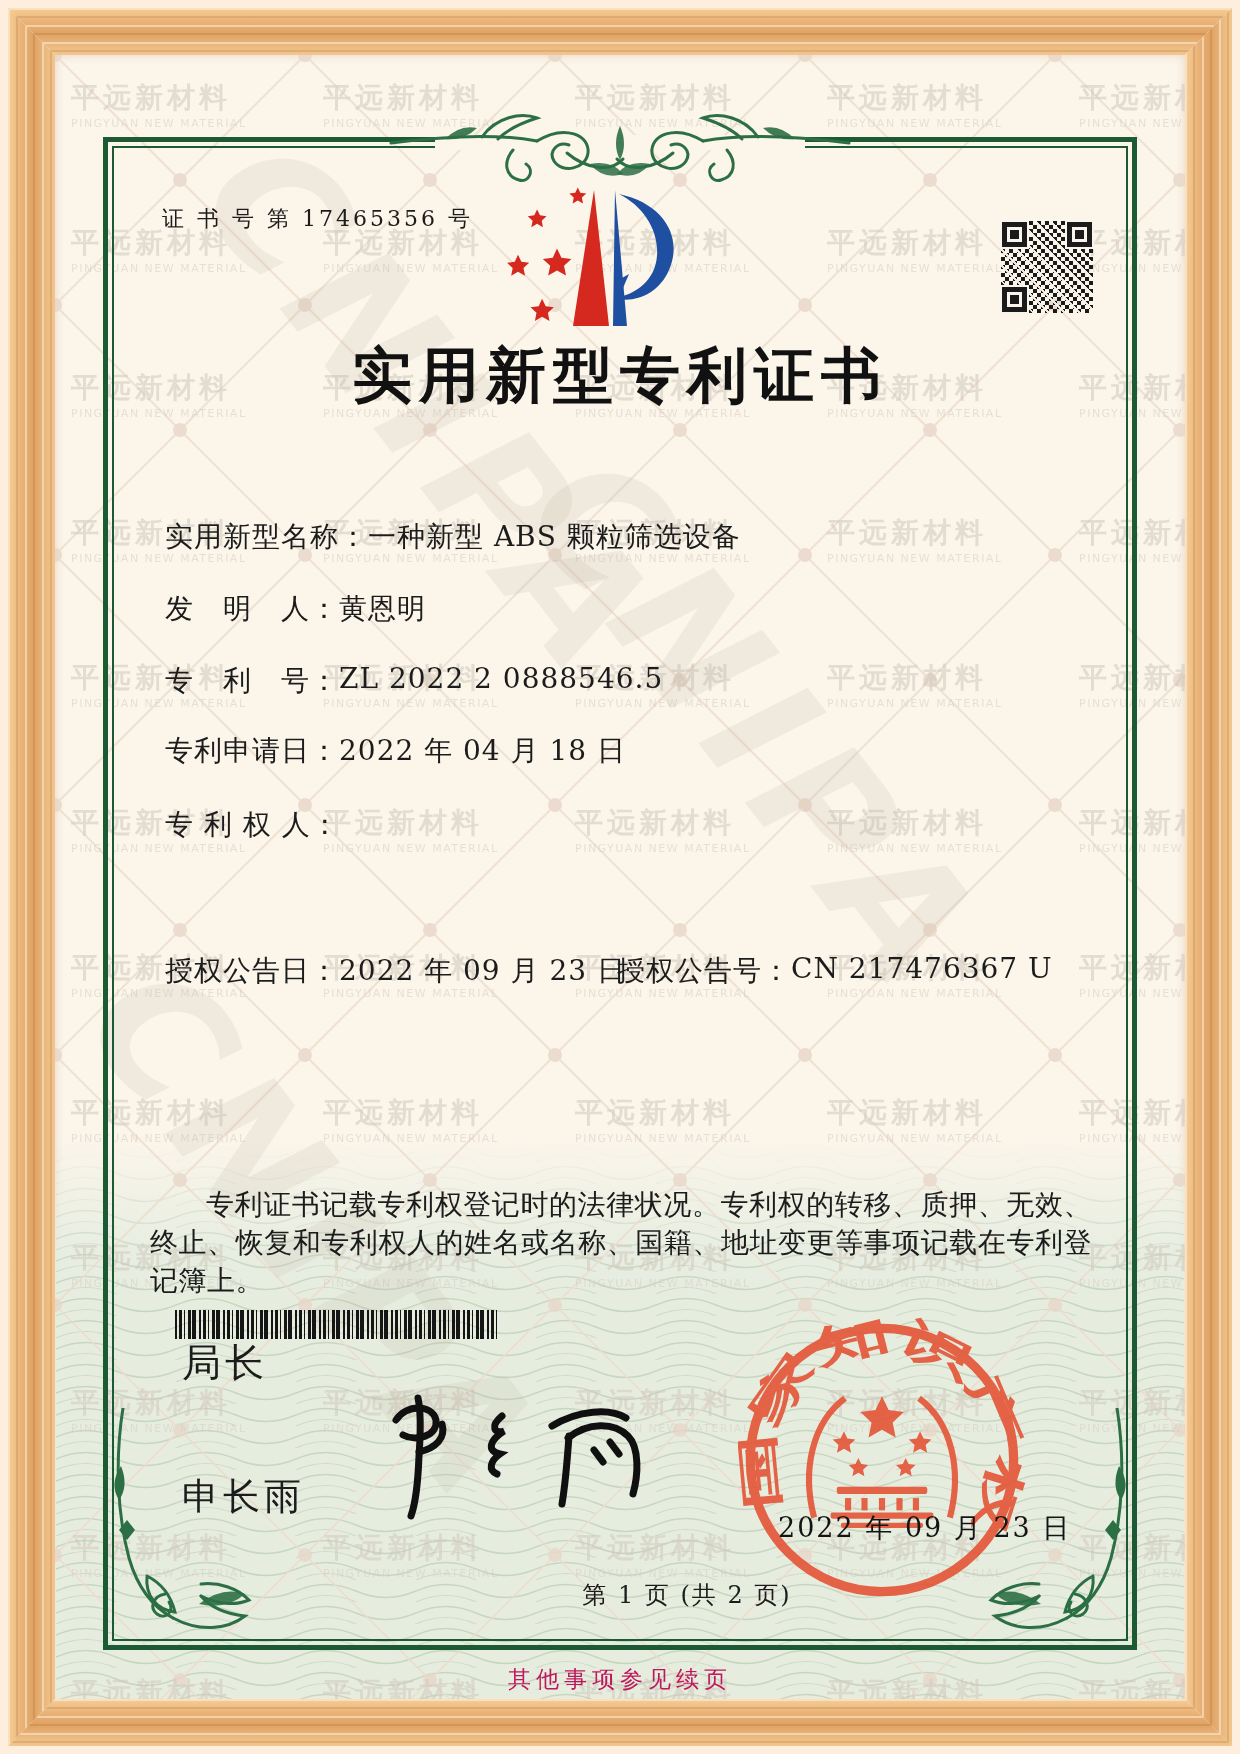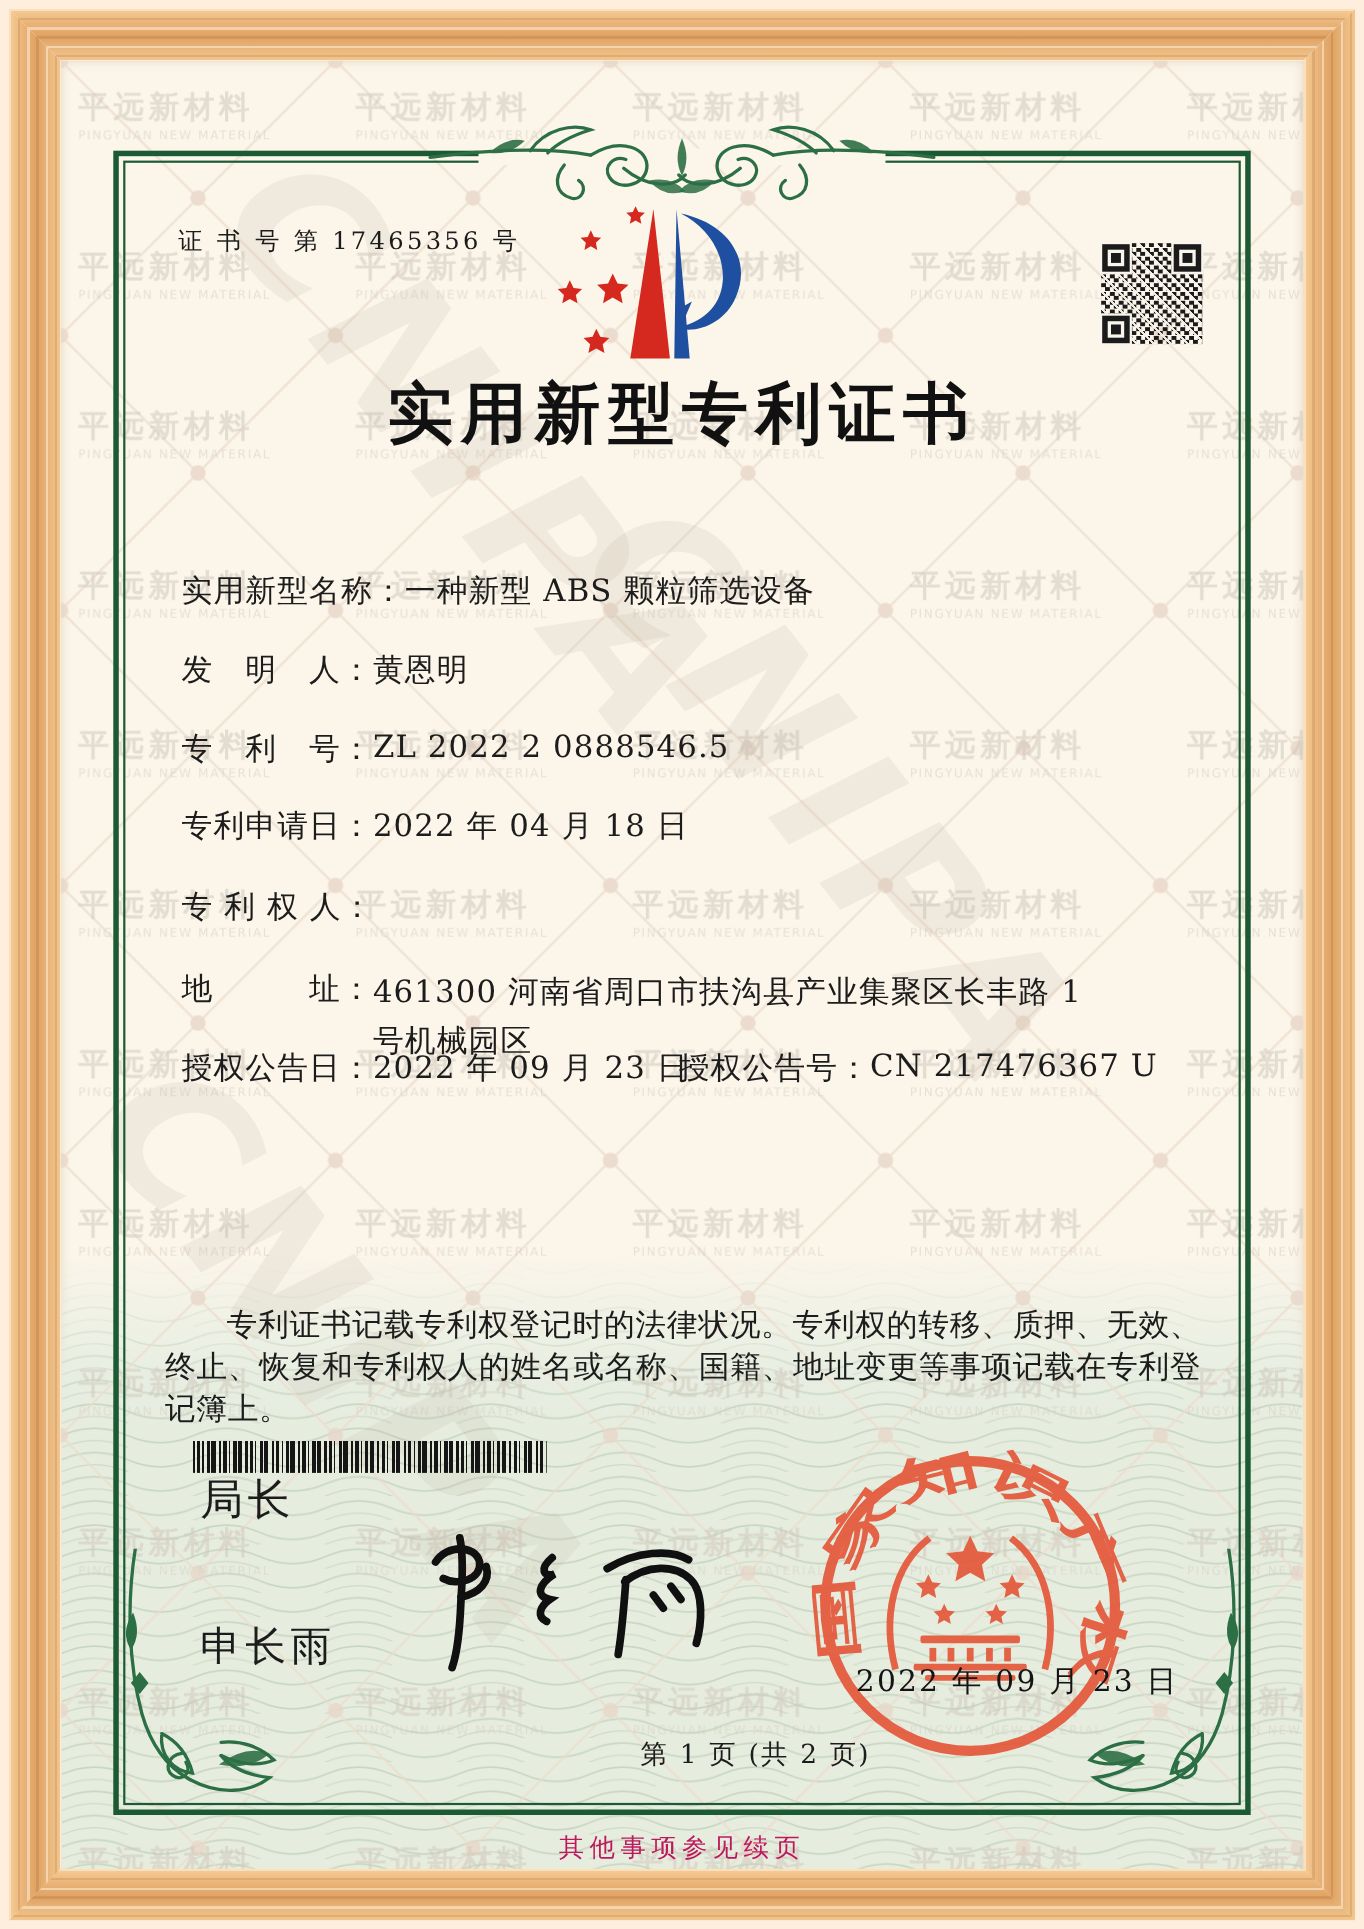--- a/index.html
+++ b/index.html
@@ -222,24 +222,20 @@
   <div class="fline f-pno">
     <span class="lab">专　利　号：</span>
     <span class="val">ZL 2022 2 0888546.5</span>
   </div>
   <div class="fline f-fdate">
     <span class="lab">专利申请日：</span>
     <span class="val">2022 年 04 月 18 日</span>
   </div>
   <div class="fline f-pat">
     <span class="lab">专 利 权 人：</span>
-  </div>
-  <div class="fline f-addr">
-    <span class="lab">地　　　址：</span>
-    <span class="val">461300 河南省周口市扶沟县产业集聚区长丰路 1 号机械园区</span>
   </div>
   <div class="fline f-grant">
     <span class="lab">授权公告日：</span>
     <span class="val">2022 年 09 月 23 日</span>
     <span class="g2">
       <span class="lab">授权公告号：</span>
       <span class="val">CN 217476367 U</span>
     </span>
   </div>
 

